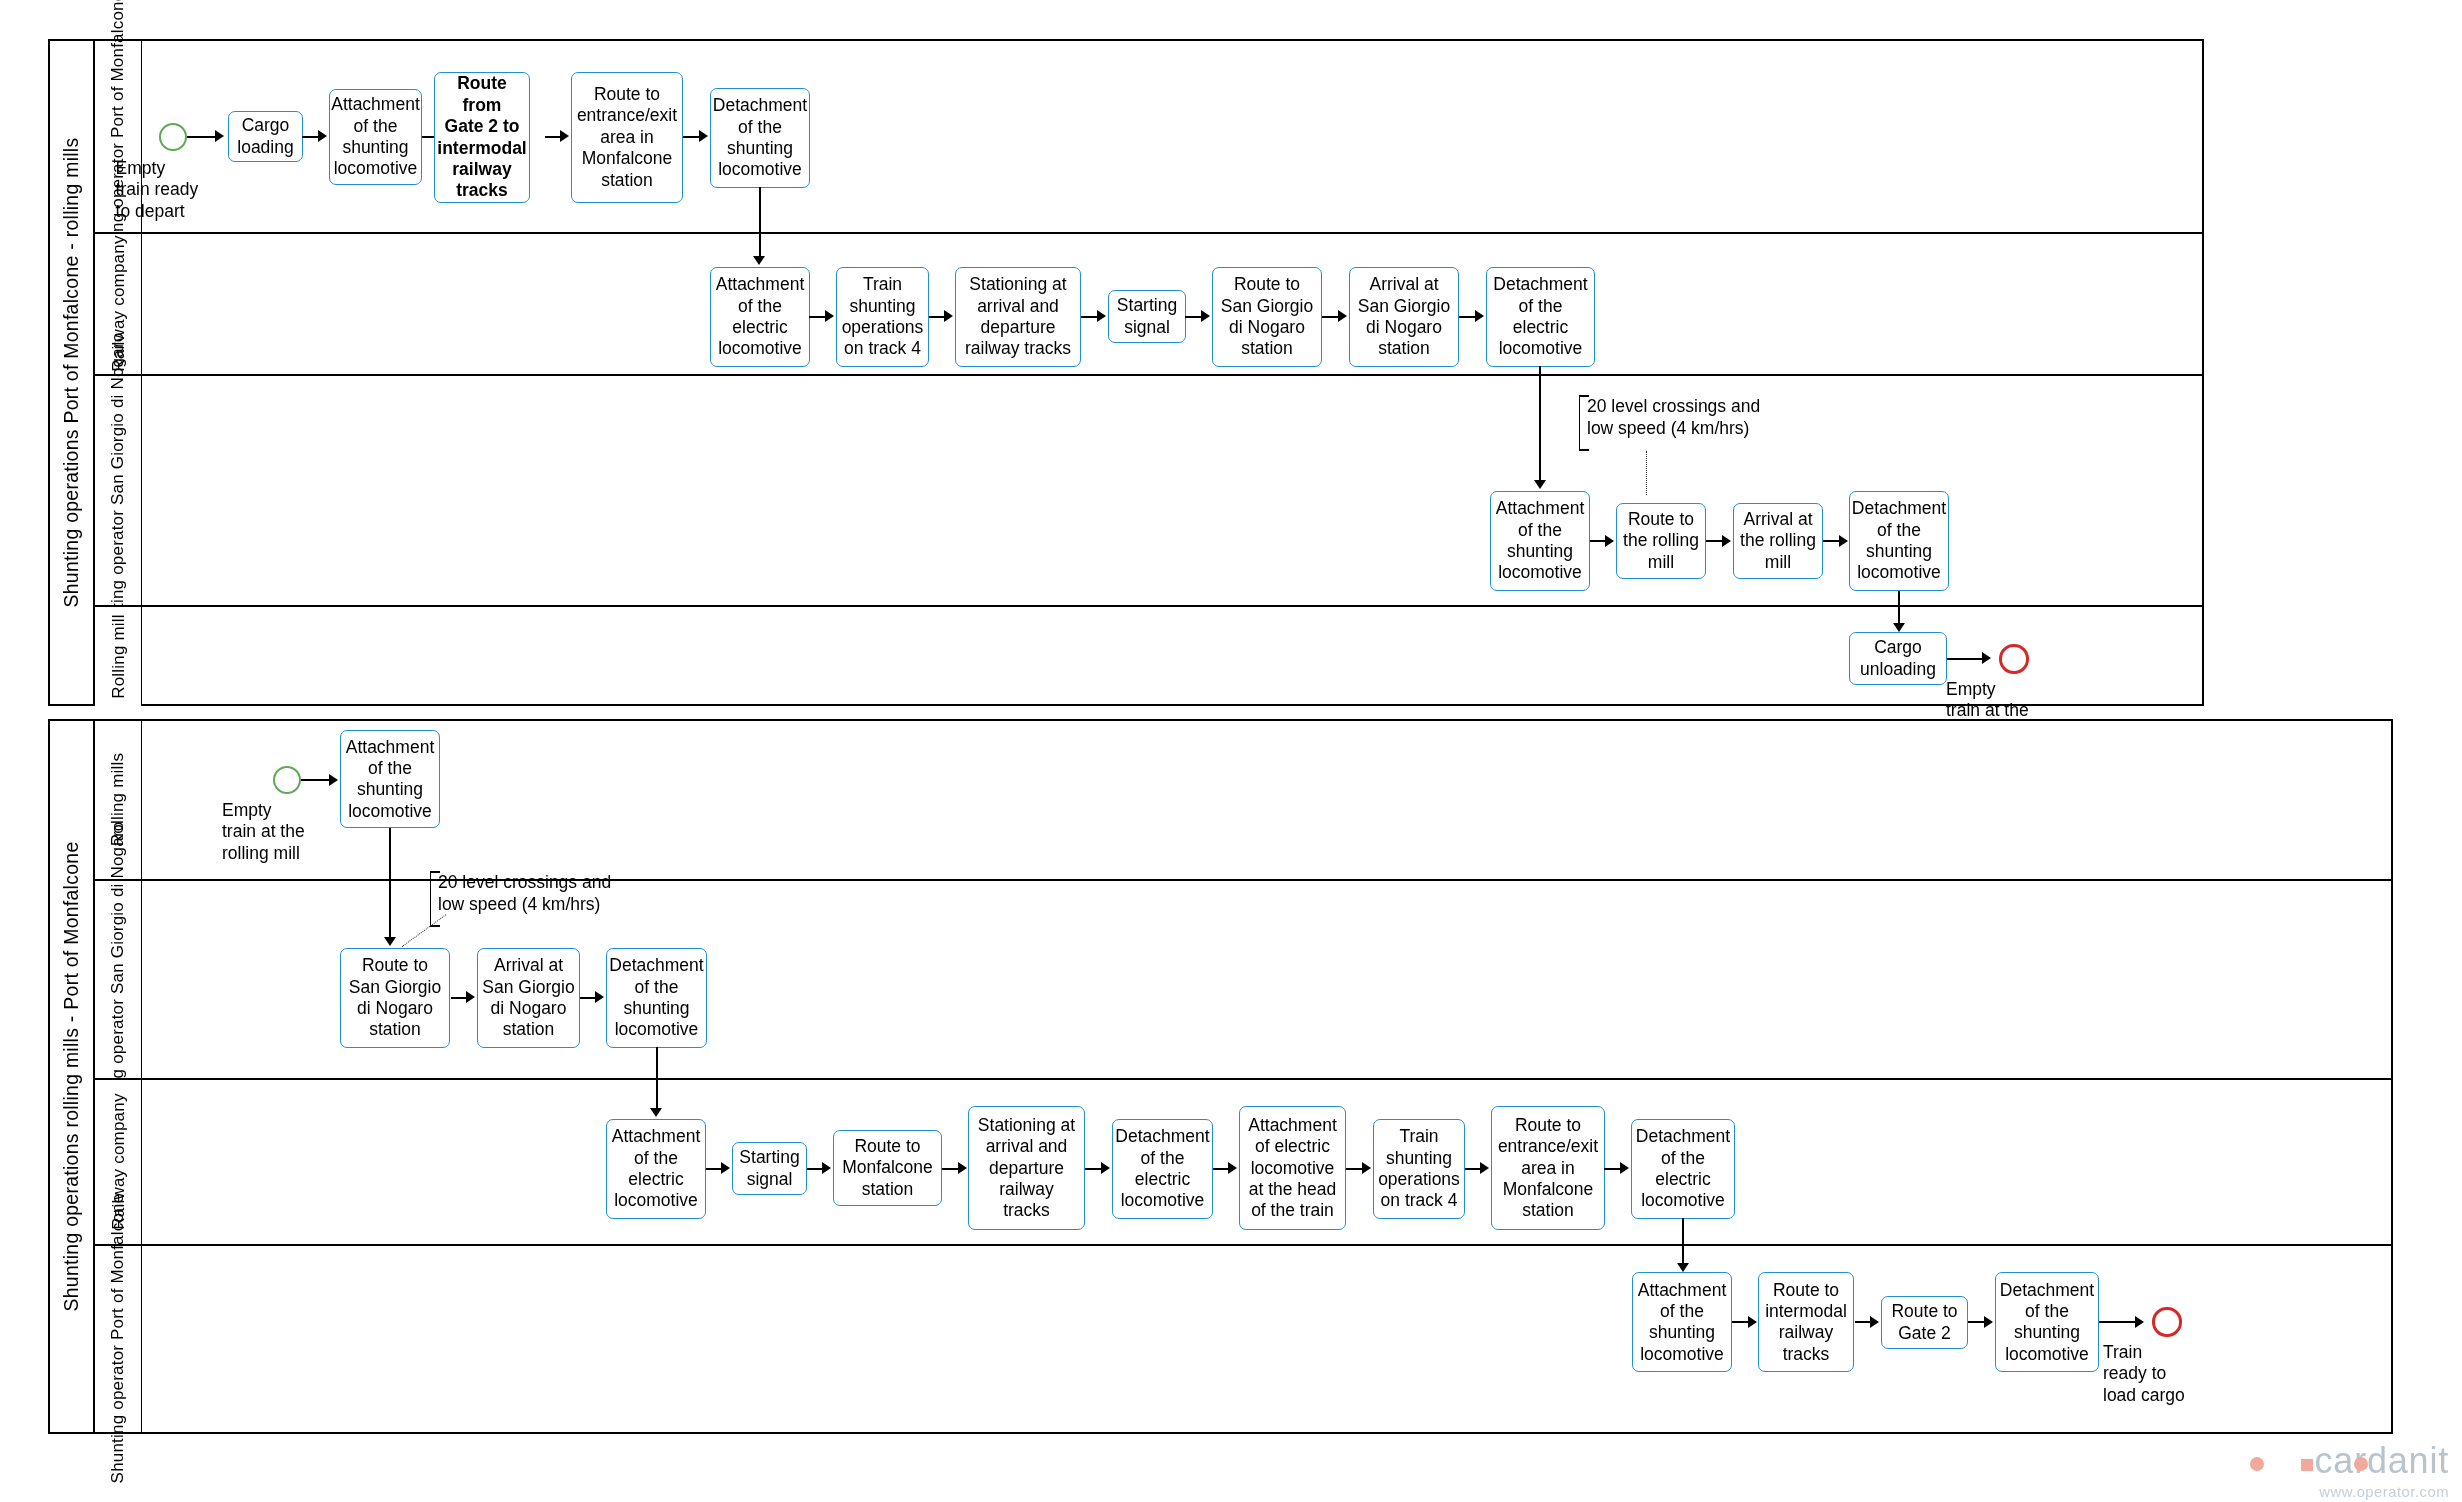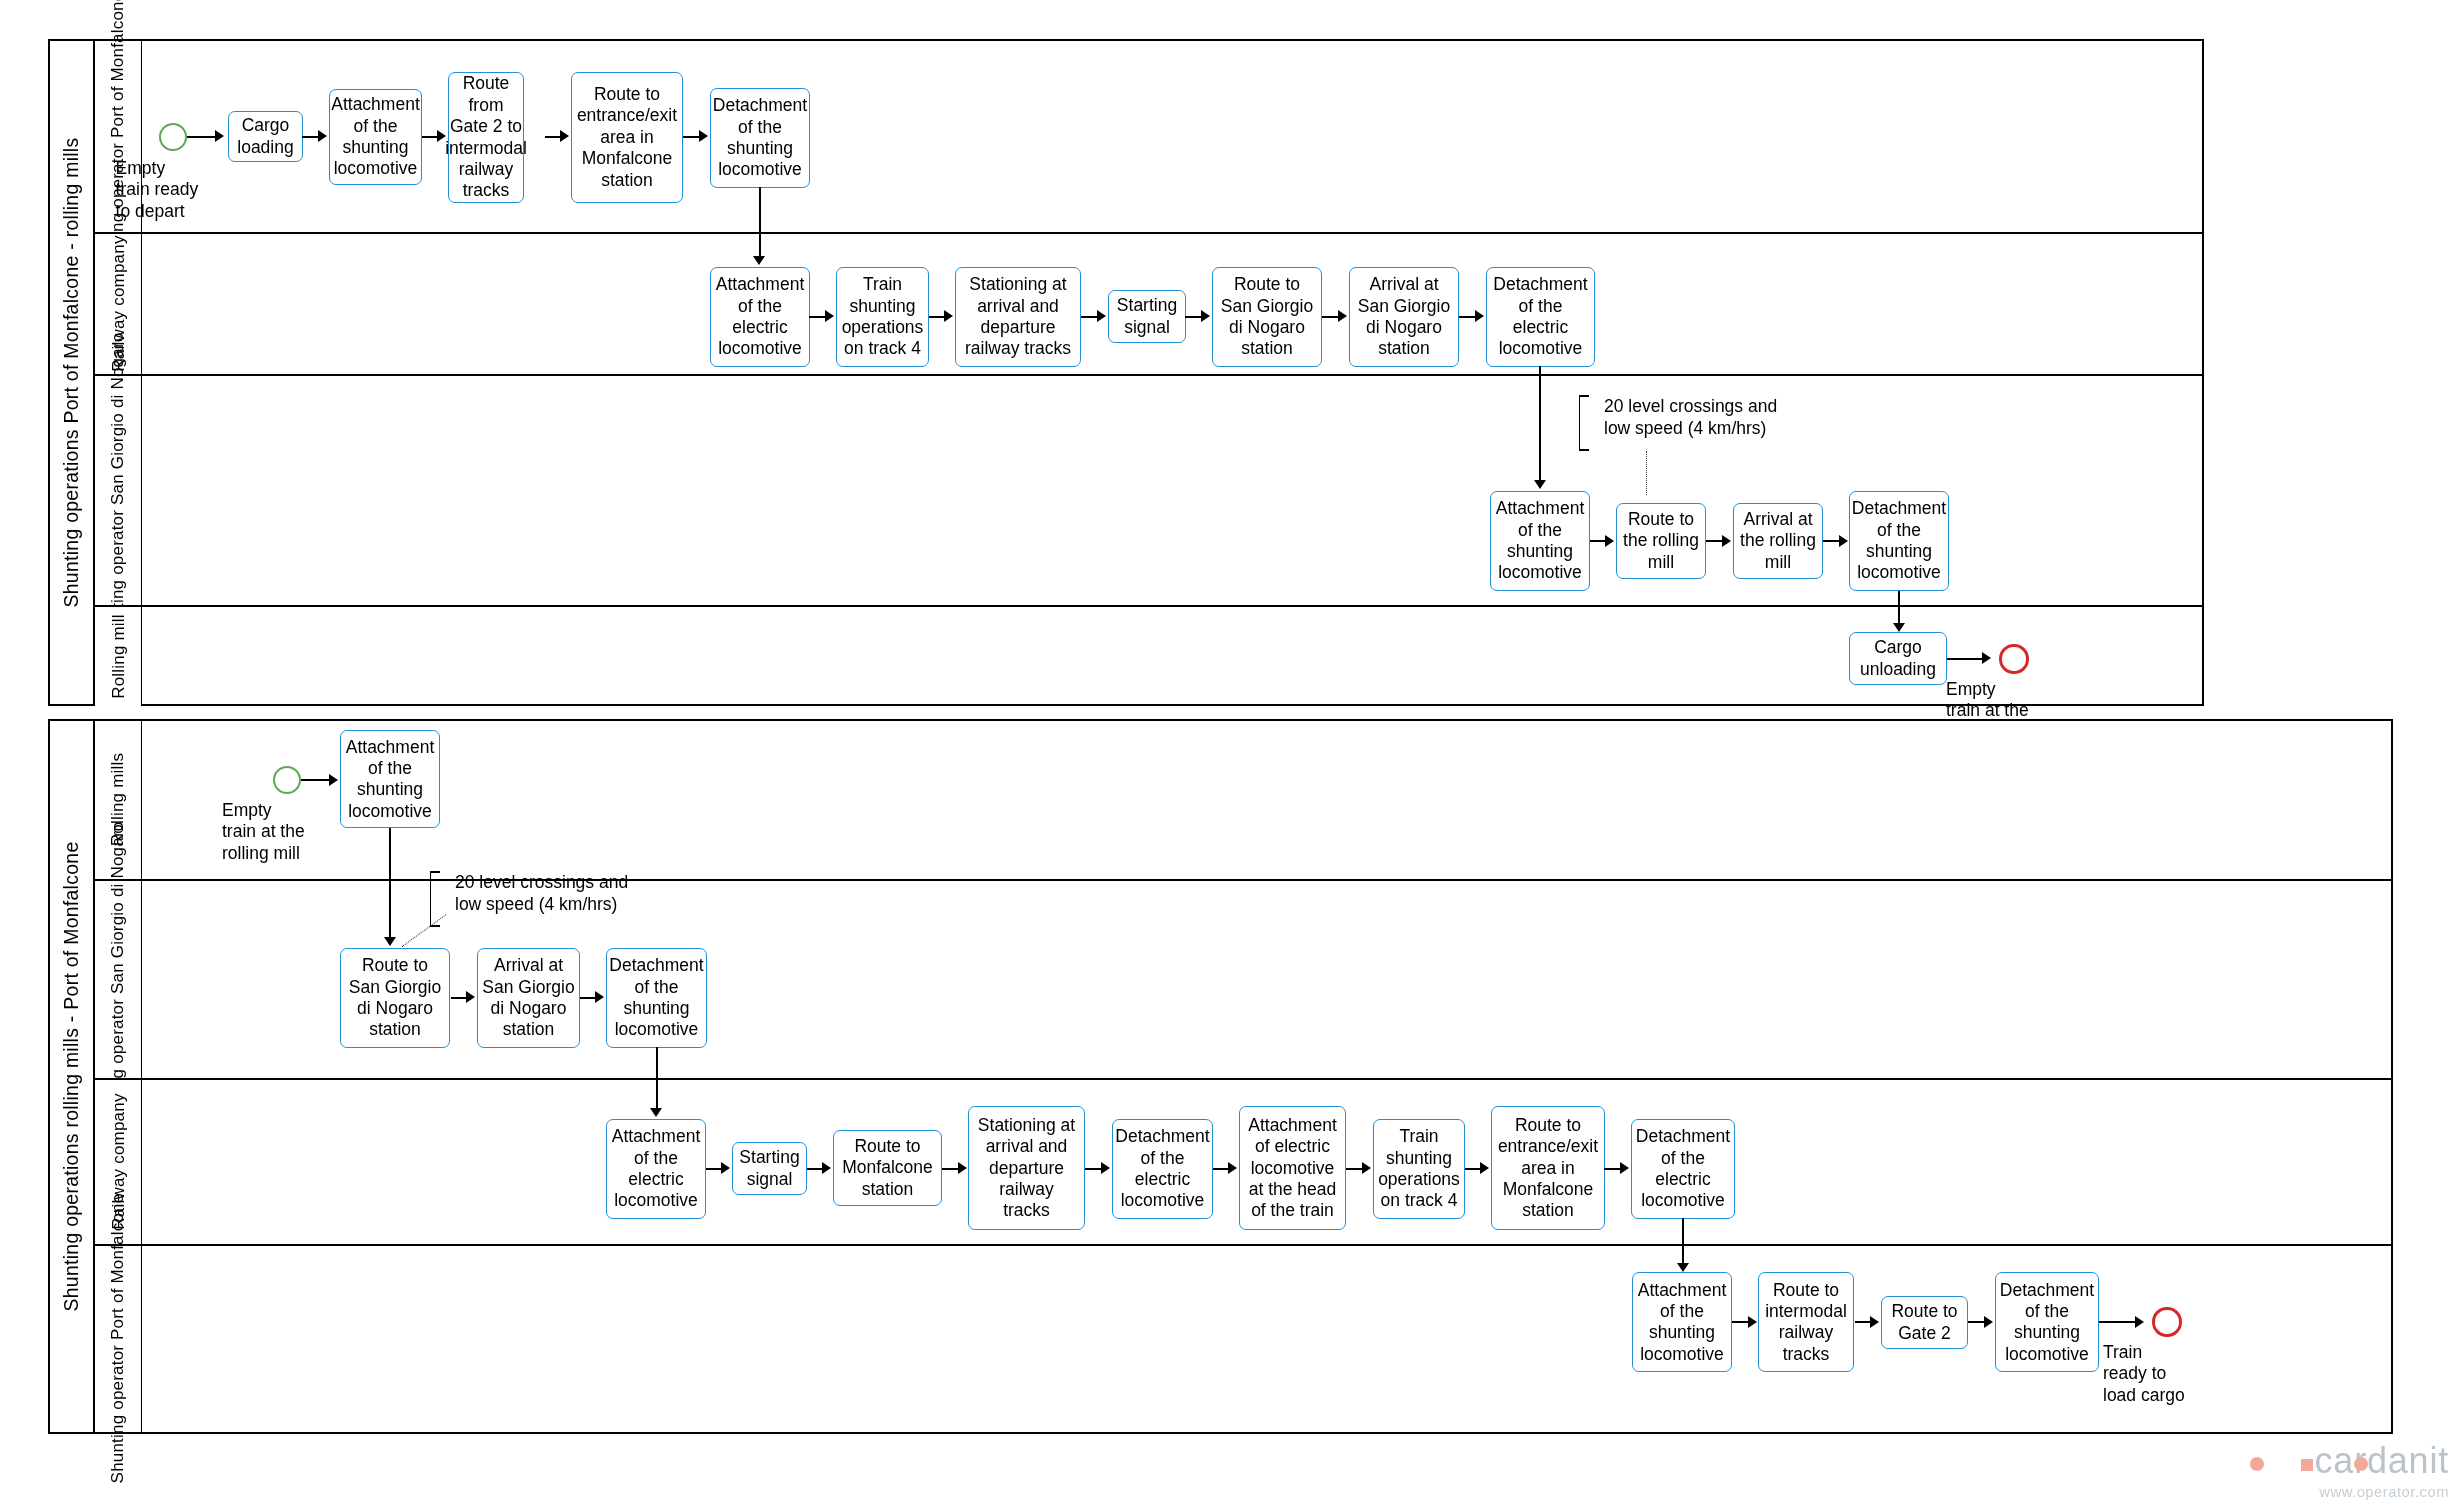--- a/index.html
+++ b/index.html
@@ -141,21 +141,21 @@
     border-top: 9.3px solid #000000;
   }
 
   
   .annot {
     position: absolute;
     font-size: 17.5px;
     line-height: 1.28;
     color: #000000;
     white-space: pre-line;
-    padding-left: 24px;
+    padding-left: 7px;
     border-left: 1.9px solid #000000;
     box-sizing: border-box;
   }
   .annot::before, .annot::after {
     content: "";
     position: absolute;
     left: 0;
     width: 8.6px;
     height: 1.9px;
     background: #000000;
@@ -232,21 +232,21 @@
         <div class="arrow right" style="left:176px; top:89px;"></div>
 
         <div class="task" style="left:187px; top:48px; width:93px; height:96px;">Attachment
 of the
 shunting
 locomotive</div>
 
         <div class="conn h" style="left:280px; top:95px; width:17px;"></div>
         <div class="arrow right" style="left:295px; top:89px;"></div>
 
-        <div class="task" style="left:306px; top:31px; width:76px; height:131px;">Route from
+        <div class="task" style="left:292px; top:31px; width:96px; height:131px;font-weight:bold;">Route from
 Gate 2 to
 intermodal
 railway
 tracks</div>
 
         <div class="conn h" style="left:403px; top:95px; width:17px;"></div>
         <div class="arrow right" style="left:418px; top:89px;"></div>
 
         <div class="task" style="left:429px; top:31px; width:112px; height:131px;">Route to
 entrance/exit

